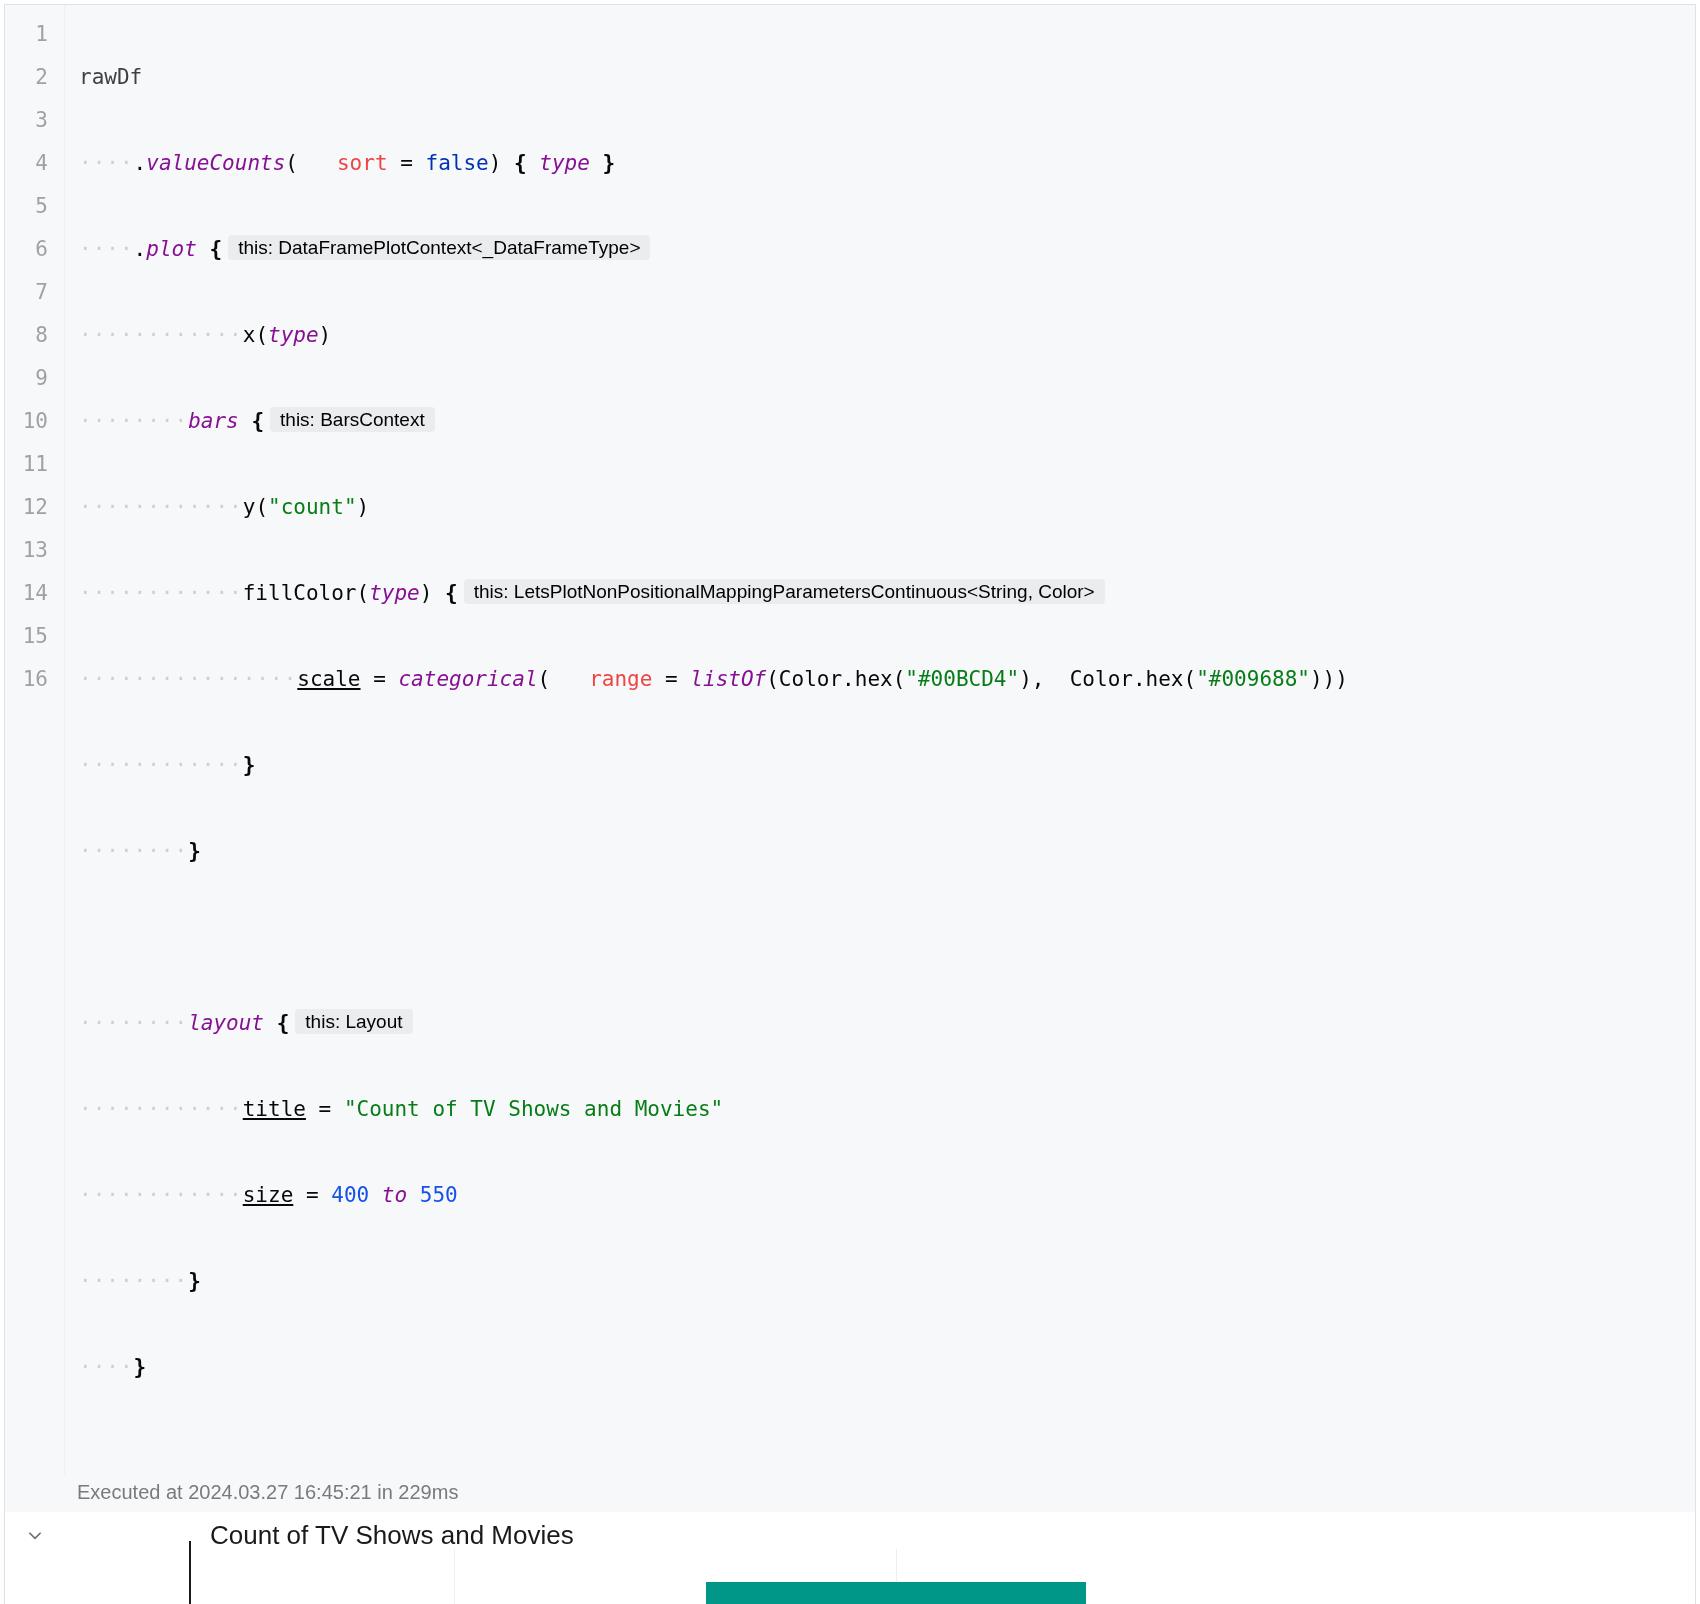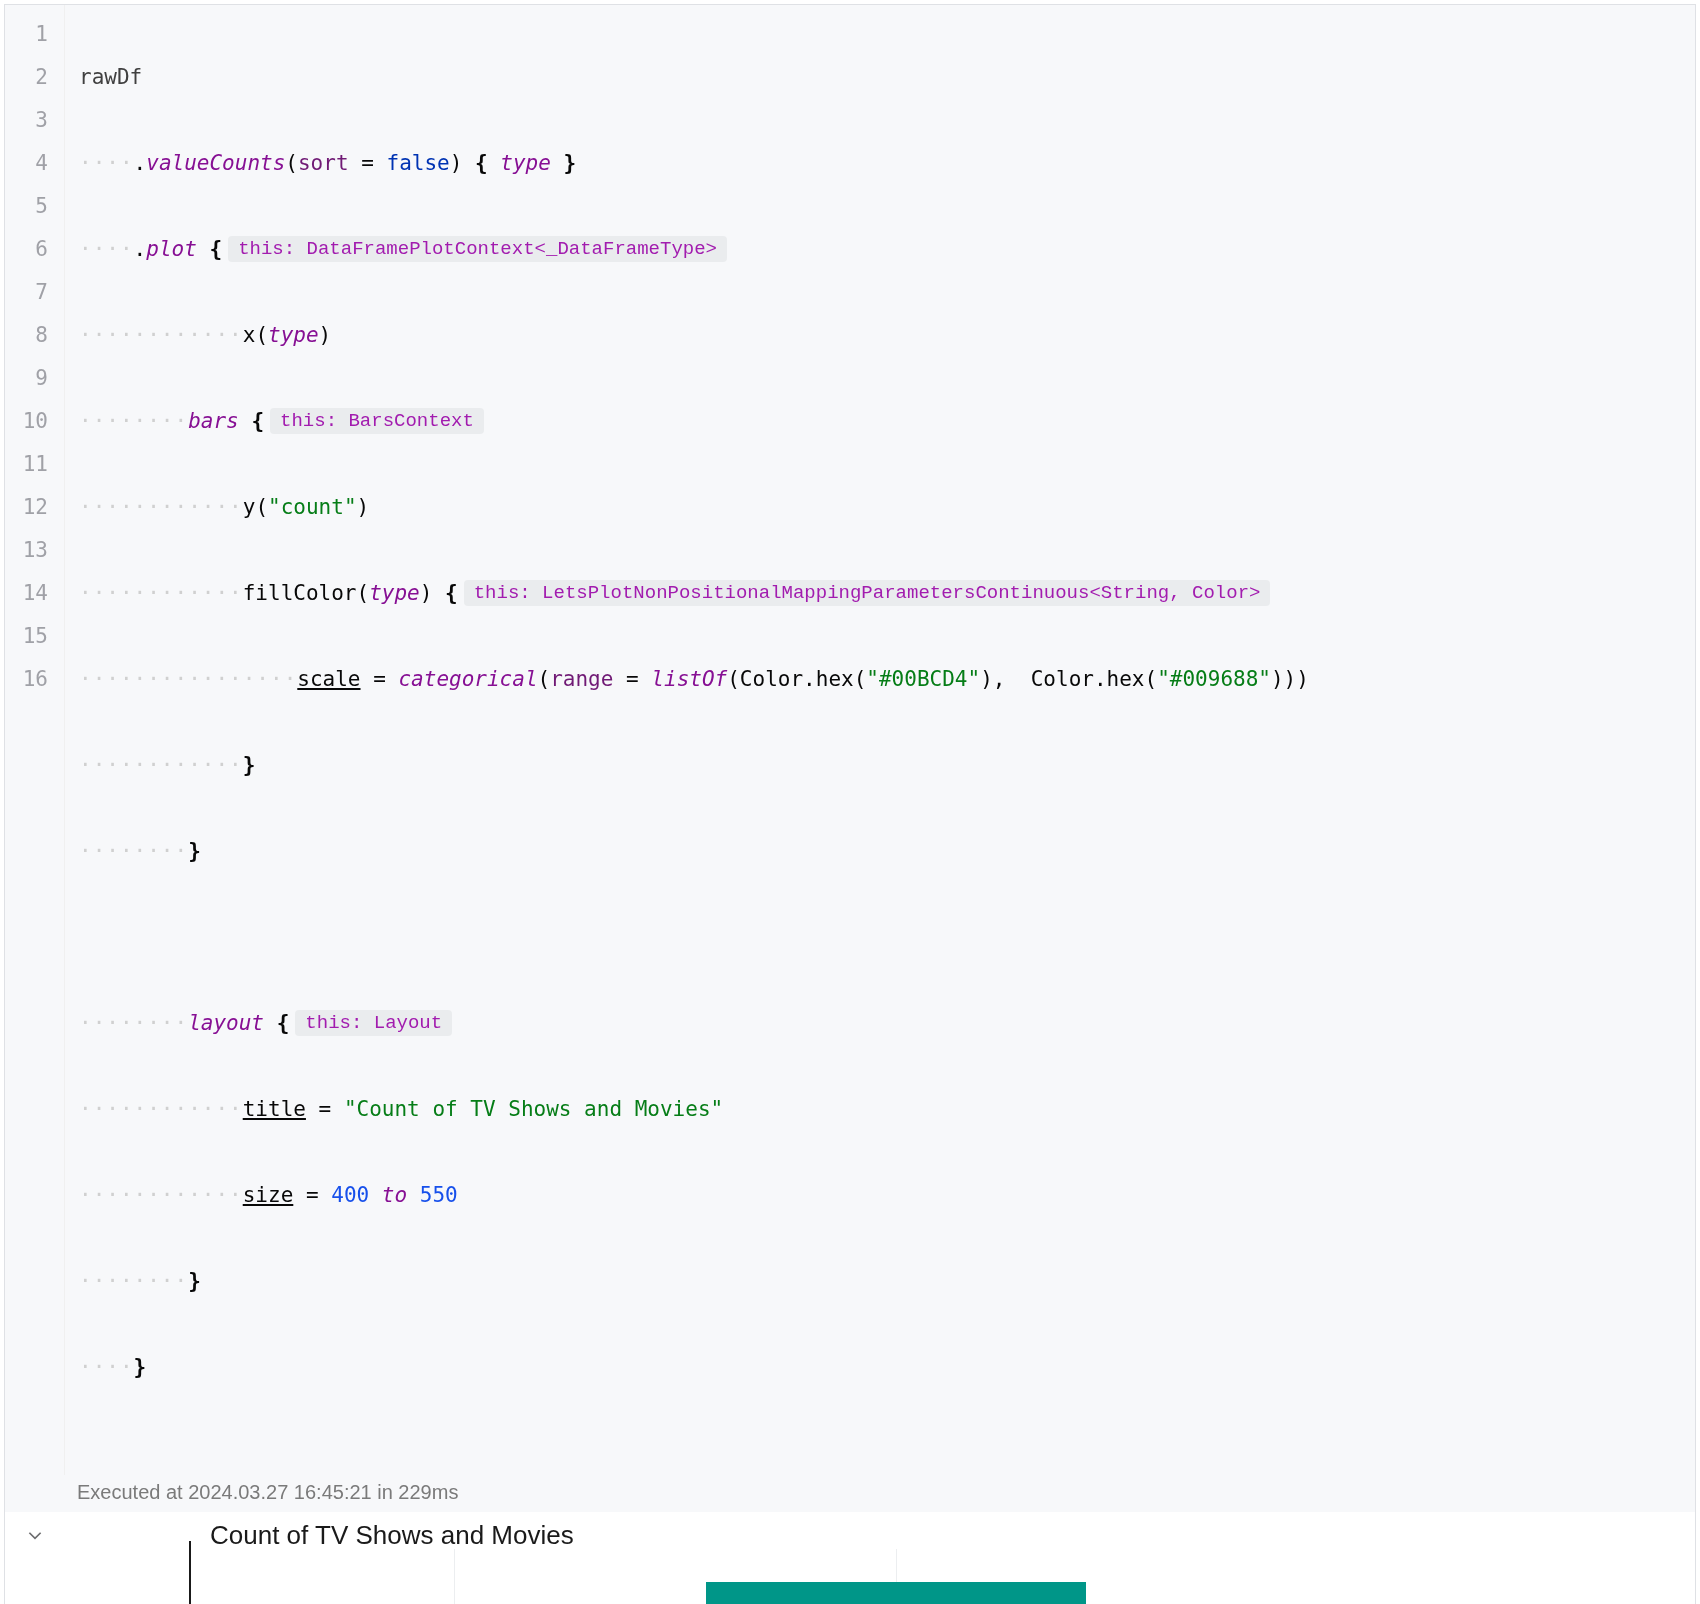--- a/index.html
+++ b/index.html
@@ -33,37 +33,37 @@
     .code {
       flex: 1;
       padding: 8px 0 0 14px;
       white-space: pre;
       color: #24292e;
     }
     .code .line { position: relative; height: 43px; }
     
     .c-purple { color: #871094; font-style: italic; }
     .c-purple-n { color: #404040; }
-    .c-blue { color: #701a75; }
+    .c-blue { color: #ef4444; margin-left: 39px; }
     .c-kw { color: #0033B3; font-style: italic; }
     .c-str { color: #067D17; }
     .c-num { color: #1750eb; }
     .c-black { color: #080808; }
     .c-bold { font-weight: 700; color: #080808; }
     .c-ul { text-decoration: underline; color: #080808; margin-top: 20px; }
     .leading-dots { color: #d0d0d0; letter-spacing: 1px; }
     .hint {
       background: #eaecee;
-      color: #a21caf;
+      color: #000000;
       font-style: normal;
       font-size: 19px;
       padding: 2px 10px;
       border-radius: 4px;
       margin-left: 6px;
-      font-family: Liberation Mono, monospace;
+      font-family: Liberation Sans, sans-serif;
       position: relative;
       top: -2px;
     }
     .exec-status {
       font-family: -apple-system, sans-serif;
       color: #7a7a7a;
       font-size: 20px;
       padding: 6px 0 8px 72px;
       background: #f7f8fa;
     }

